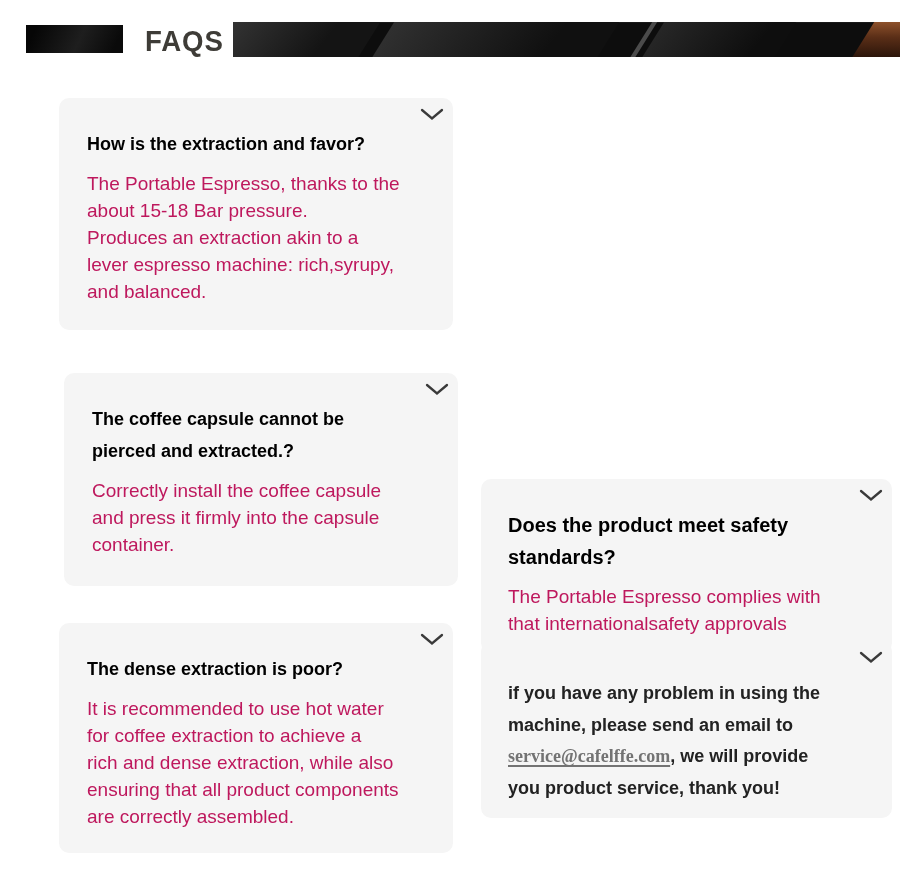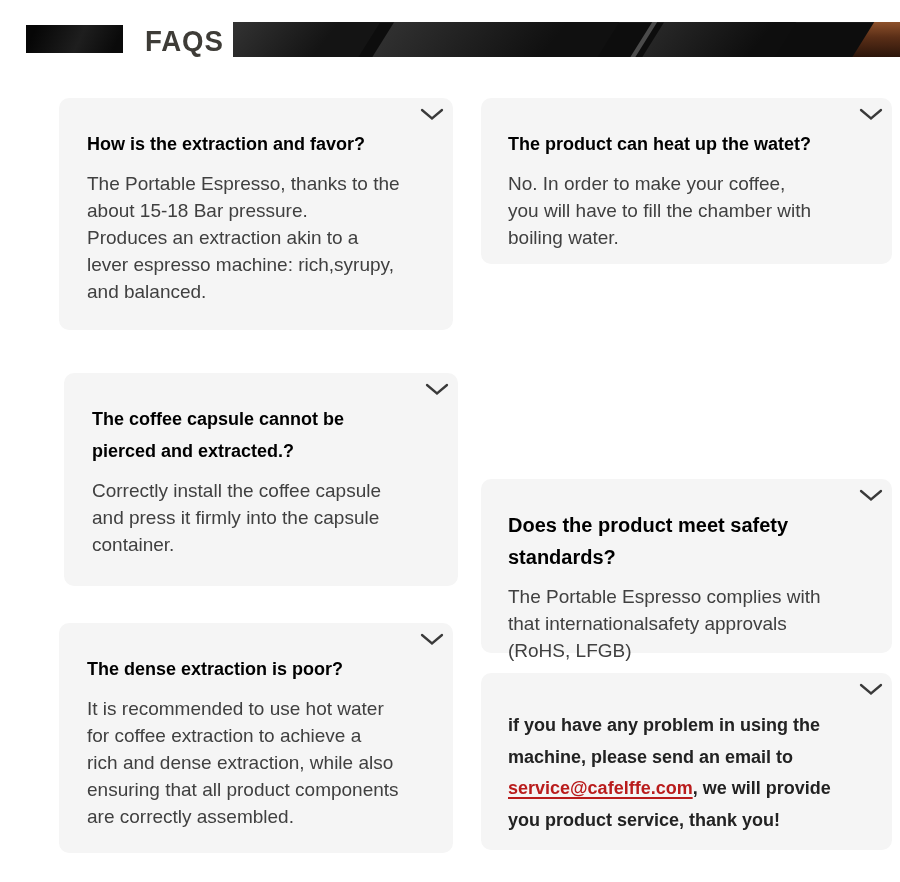--- a/index.html
+++ b/index.html
@@ -42,39 +42,39 @@
   .chev {
     position:absolute; top:10px; right:9px; width:24px; height:13px;
     cursor:pointer; background:none; border:none; line-height:0;
   }
   .q {
     font-size:18px; font-weight:bold; color:#000000;
     line-height:32px; margin-bottom:10px; white-space:pre-line;
   }
   .q-small { font-size:20px; }
   .a {
-    font-size:19px; color:#404040; line-height:27px; white-space:pre-line;
+    font-size:19px; color:#be185d; line-height:27px; white-space:pre-line;
   }
   .note {
     font-size:18px; font-weight:bold; color:#222222; line-height:31.5px;
     white-space:pre-line; padding-top:7px;
   }
   .email {
-    color:#b91c1c; text-decoration:underline; text-underline-offset:3px;
-    text-decoration-thickness:1.5px; cursor:pointer;
+    color:#737373; text-decoration:underline; text-underline-offset:3px;
+    text-decoration-thickness:1.5px; cursor:pointer;font-family:Liberation Serif, serif;
   }
 
   
   .c-l1 { left:33px;  top:98px;  width:394px; height:232px; }
   .c-l2 { left:38px;  top:373px; width:394px; height:213px; }
   .c-l3 { left:33px;  top:623px; width:394px; height:230px; }
   .c-r1 { left:455px; top:98px;  width:411px; height:166px; }
   .c-r2 { left:455px; top:290px; width:411px; height:168px; }
   .c-r3 { left:455px; top:479px; width:411px; height:174px; }
-  .c-r4 { left:455px; top:673px; width:411px; height:177px; }
+  .c-r4 { left:455px; top:641px; width:411px; height:177px; }
 </style>
 </head>
 <body>
 
 <div class="page">
 
   <div class="header">
     <div class="banner-left"></div>
     <div class="faqs-label">FAQS</div>
     <div class="banner-main">
@@ -127,33 +127,20 @@
     <div class="inner-l">
       <div class="q">The dense extraction is poor?</div>
       <div class="a">It is recommended to use hot water
 for coffee extraction to achieve a
 rich and dense extraction, while also
 ensuring that all product components
 are correctly assembled.</div>
     </div>
   </div>
 
-  <div class="card c-r1">
-    <button class="chev">
-      <svg width="24" height="13" viewBox="0 0 24 13">
-          <path d="M2 2 L12 10.5 L22 2" fill="none" stroke="#3a3a3a" stroke-width="2.3" stroke-linecap="round"></path>
-        </svg>
-    </button>
-    <div class="inner-r">
-      <div class="q">The product can heat up the watet?</div>
-      <div class="a">No. In order to make your coffee,
-you will have to fill the chamber with
-boiling water.</div>
-    </div>
-  </div>
 
 
   <div class="card c-r3">
     <button class="chev">
       <svg width="24" height="13" viewBox="0 0 24 13">
           <path d="M2 2 L12 10.5 L22 2" fill="none" stroke="#3a3a3a" stroke-width="2.3" stroke-linecap="round"></path>
         </svg>
     </button>
     <div class="inner-r">
       <div class="q q-small">Does the product meet safety standards?</div>

